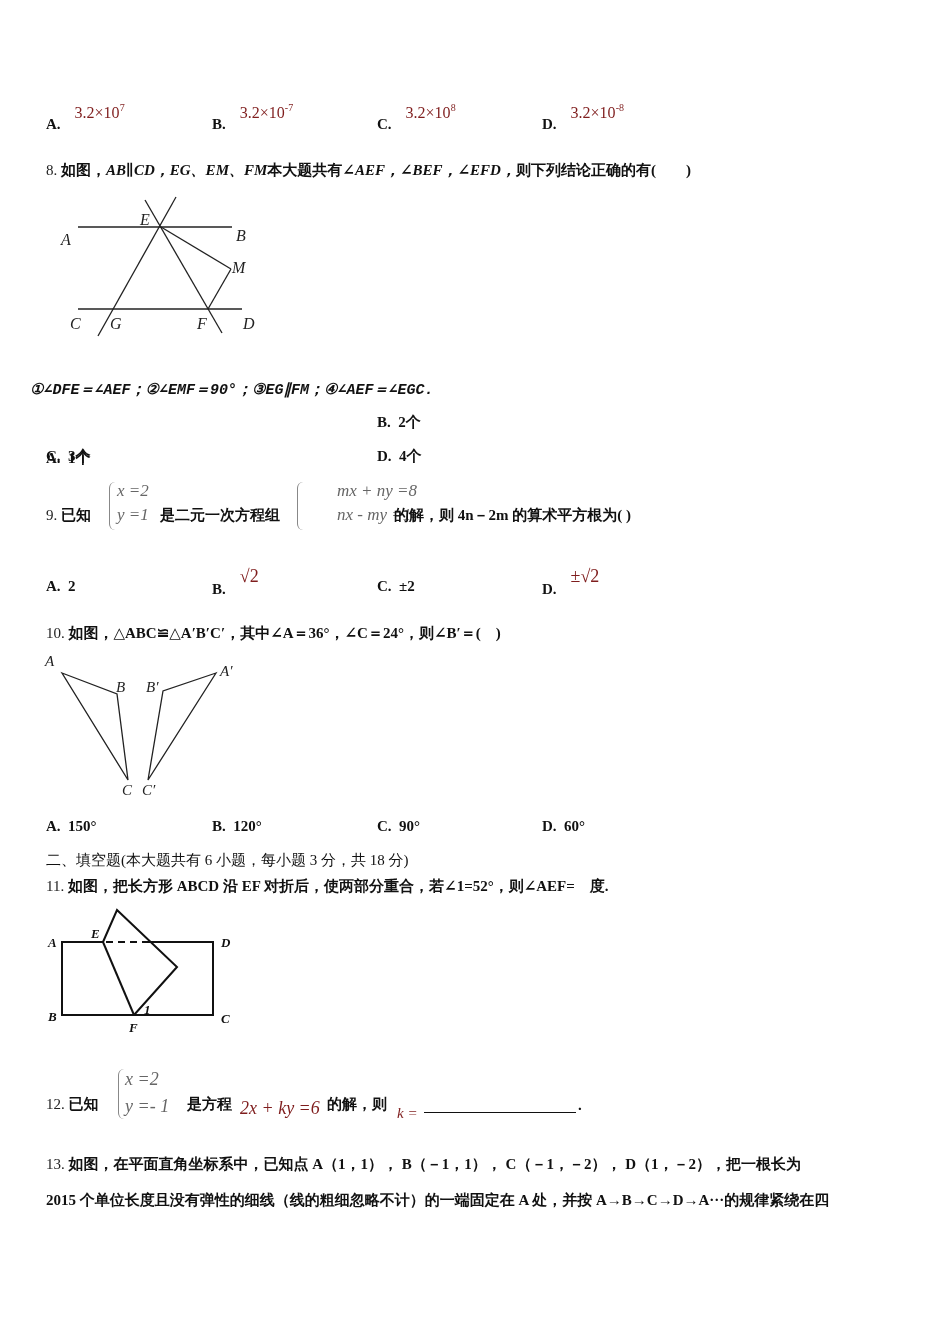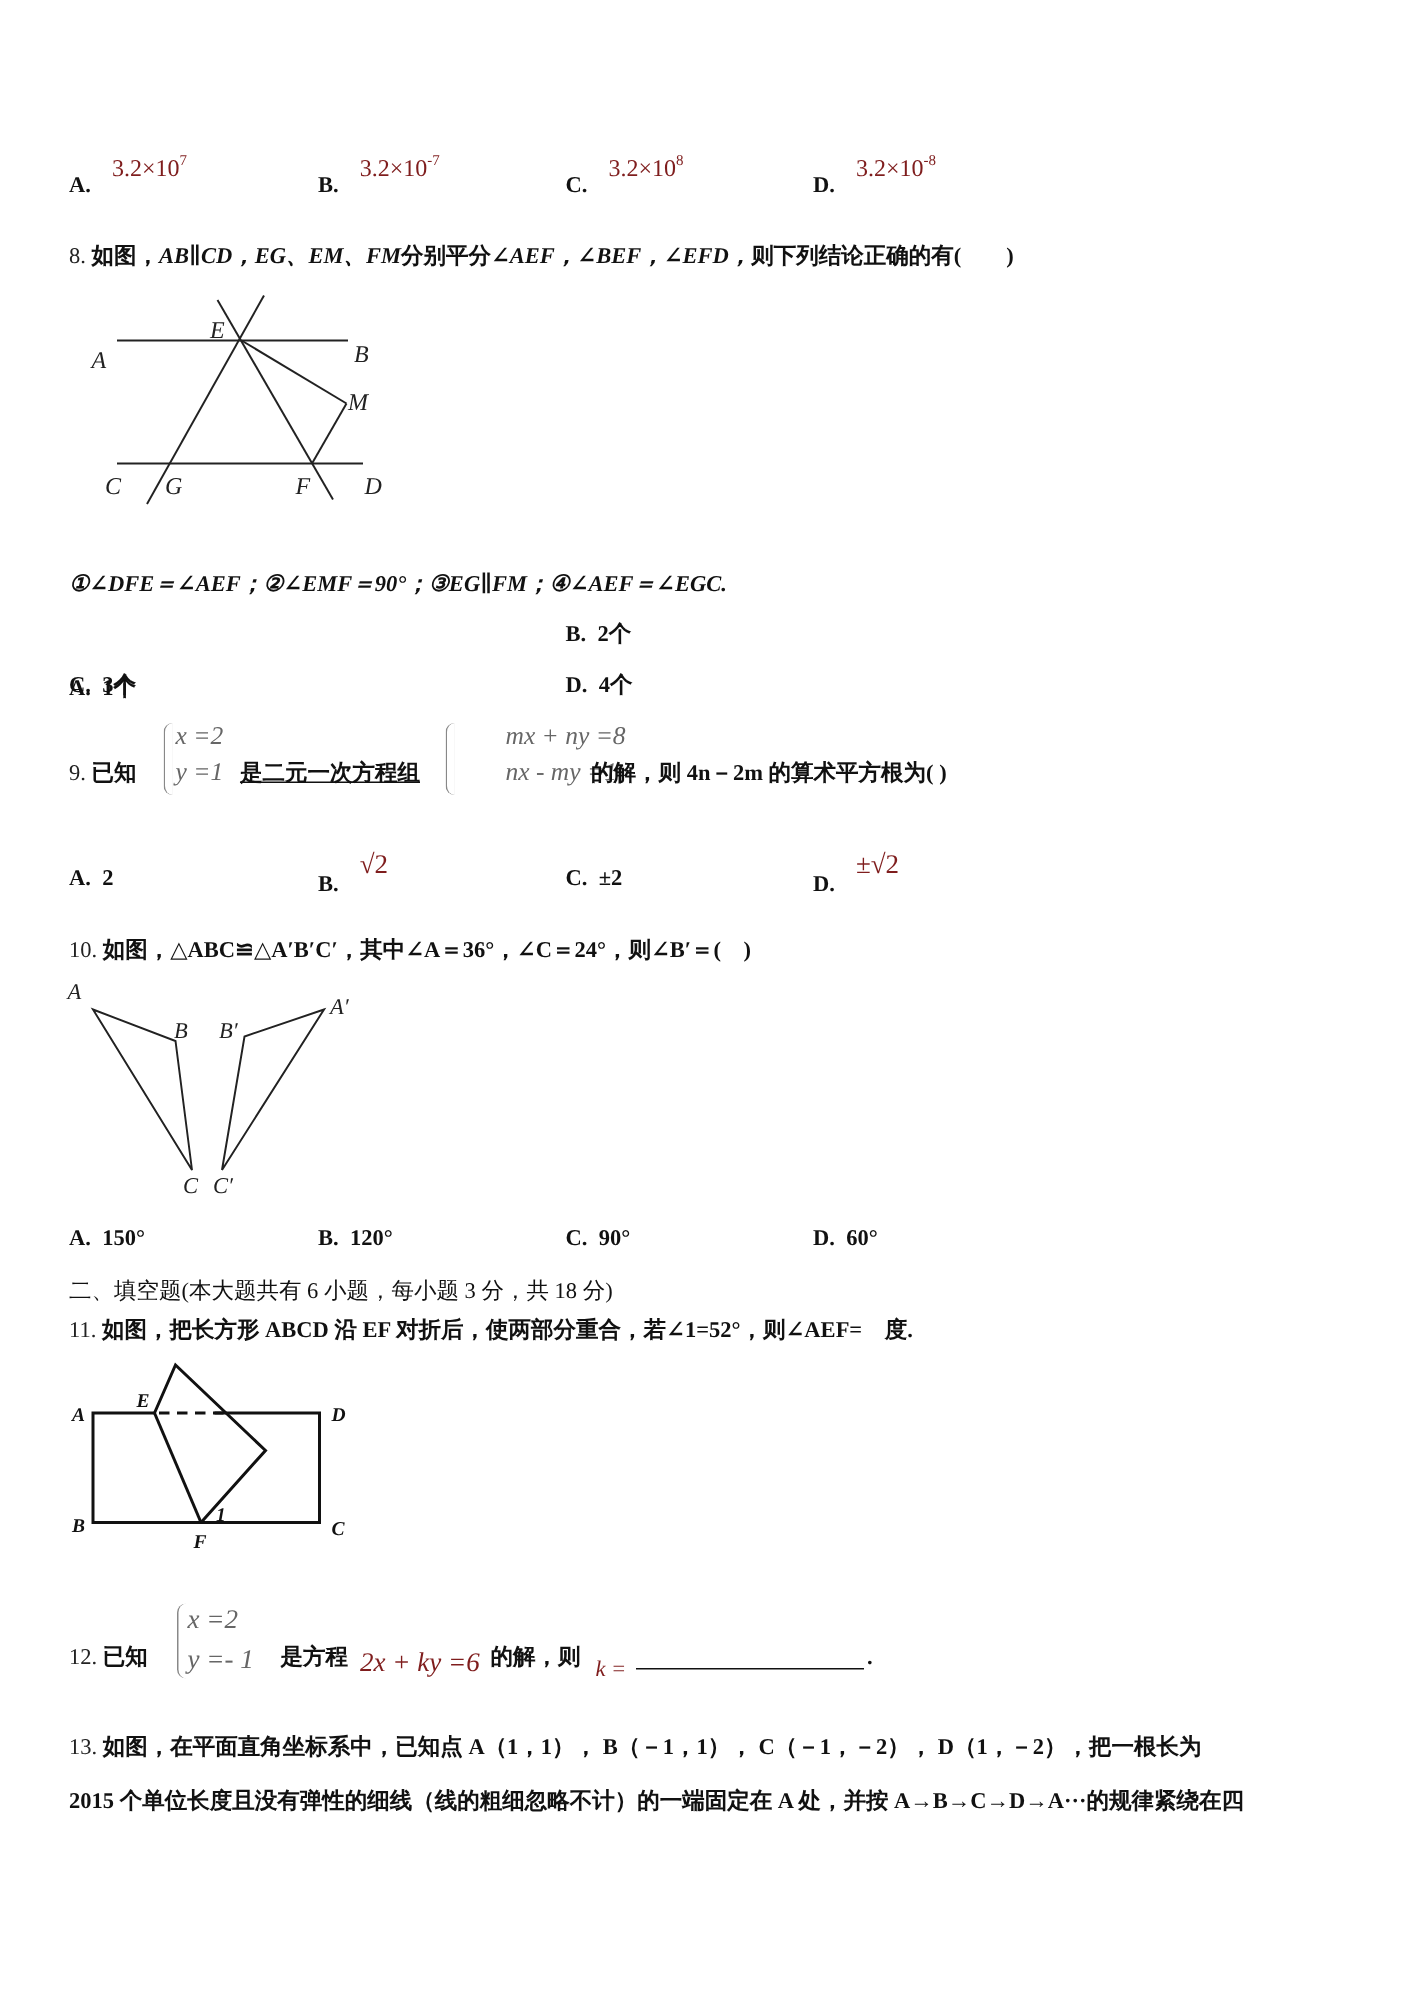--- a/index.html
+++ b/index.html
@@ -35,21 +35,21 @@
     <span class="gray mathsmall" style="position:relative;top:-11px;left:10px;"><span>3.2×10</span><span class="sup">8</span></span>
   </div>
   <div class="abs" style="left:542px;top:113px;">
     <span class="b q">D.</span>
     <span class="gray mathsmall" style="position:relative;top:-11px;left:10px;"><span>3.2×10</span><span class="sup">-8</span></span>
   </div>
 </div>
 
 <div class="abs q" style="left:46px;top:161px;">
   <span class="num">8.</span>
-  <span class="b">如图，</span><span class="b i">AB∥CD，EG、EM、FM</span><span class="b">分别平分</span><span class="b i">∠AEF，∠BEF，∠EFD，</span><span class="b">则下列结论正确的有(　　)</span>
+  <span class="b">如图，</span><span class="b i">AB∥CD，EG、EM、FM</span><span class="b">本大题共有</span><span class="b i">∠AEF，∠BEF，∠EFD，</span><span class="b">则下列结论正确的有(　　)</span>
 </div>
 
 <svg class="abs" style="left:40px;top:190px;" width="240" height="160" viewBox="0 0 240 160">
   <g stroke="#222" stroke-width="1.3" fill="none">
     <line x1="38" y1="37" x2="192" y2="37"></line>
     <line x1="38" y1="119" x2="202" y2="119"></line>
     <line x1="136" y1="7" x2="58" y2="146"></line>
     <line x1="105" y1="10" x2="182" y2="143"></line>
     <line x1="121" y1="37" x2="191" y2="79"></line>
     <line x1="191" y1="79" x2="168" y2="119"></line>
@@ -59,39 +59,39 @@
     <text x="21" y="55">A</text>
     <text x="196" y="51">B</text>
     <text x="192" y="83">M</text>
     <text x="30" y="139">C</text>
     <text x="70" y="139">G</text>
     <text x="157" y="139">F</text>
     <text x="203" y="139">D</text>
   </g>
 </svg>
 
-<div class="abs q b i" style="left:46px;top:380px;">①∠DFE＝∠AEF；②∠EMF＝90°；③EG∥FM；④∠AEF＝∠EGC.</div>
+<div class="abs q b i" style="left:30px;top:380px;font-family:Liberation Mono, monospace;">①∠DFE＝∠AEF；②∠EMF＝90°；③EG∥FM；④∠AEF＝∠EGC.</div>
 
 <div>
   <div class="abs q b" style="left:46px;top:413px;margin-top:36px;"><span>A.</span>&nbsp;&nbsp;<span>1个</span></div>
   <div class="abs q b" style="left:377px;top:413px;"><span>B.</span>&nbsp;&nbsp;<span>2个</span></div>
   <div class="abs q b" style="left:46px;top:447px;"><span>C.</span>&nbsp;&nbsp;<span>3个</span></div>
   <div class="abs q b" style="left:377px;top:447px;"><span>D.</span>&nbsp;&nbsp;<span>4个</span></div>
 </div>
 
 <div class="abs q" style="left:46px;top:506px;">
   <span class="num">9.</span>
   <span class="b">已知</span>
 </div>
 <div class="brace" style="left:109px;top:482px;width:5px;height:48px;"></div>
 <div class="sys" style="left:117px;top:479px;">
   <div>x =2</div>
   <div>y =1</div>
 </div>
-<div class="abs q b" style="left:160px;top:506px;text-decoration:underline;">是二元一次方程组</div>
+<div class="abs q b" style="left:160px;top:506px;">是二元一次方程组</div>
 <div class="brace" style="left:297px;top:482px;width:5px;height:48px;"></div>
 <div class="sys" style="left:304px;top:479px;margin-left:33px;">
   <div>mx + ny =8</div>
   <div>nx -  my =1</div>
 </div>
 <div class="abs q b" style="left:394px;top:506px;">
   <span>的解，则</span> <span>4n－2m</span> <span>的算术平方根为(  )</span>
 </div>
 
 <div>

